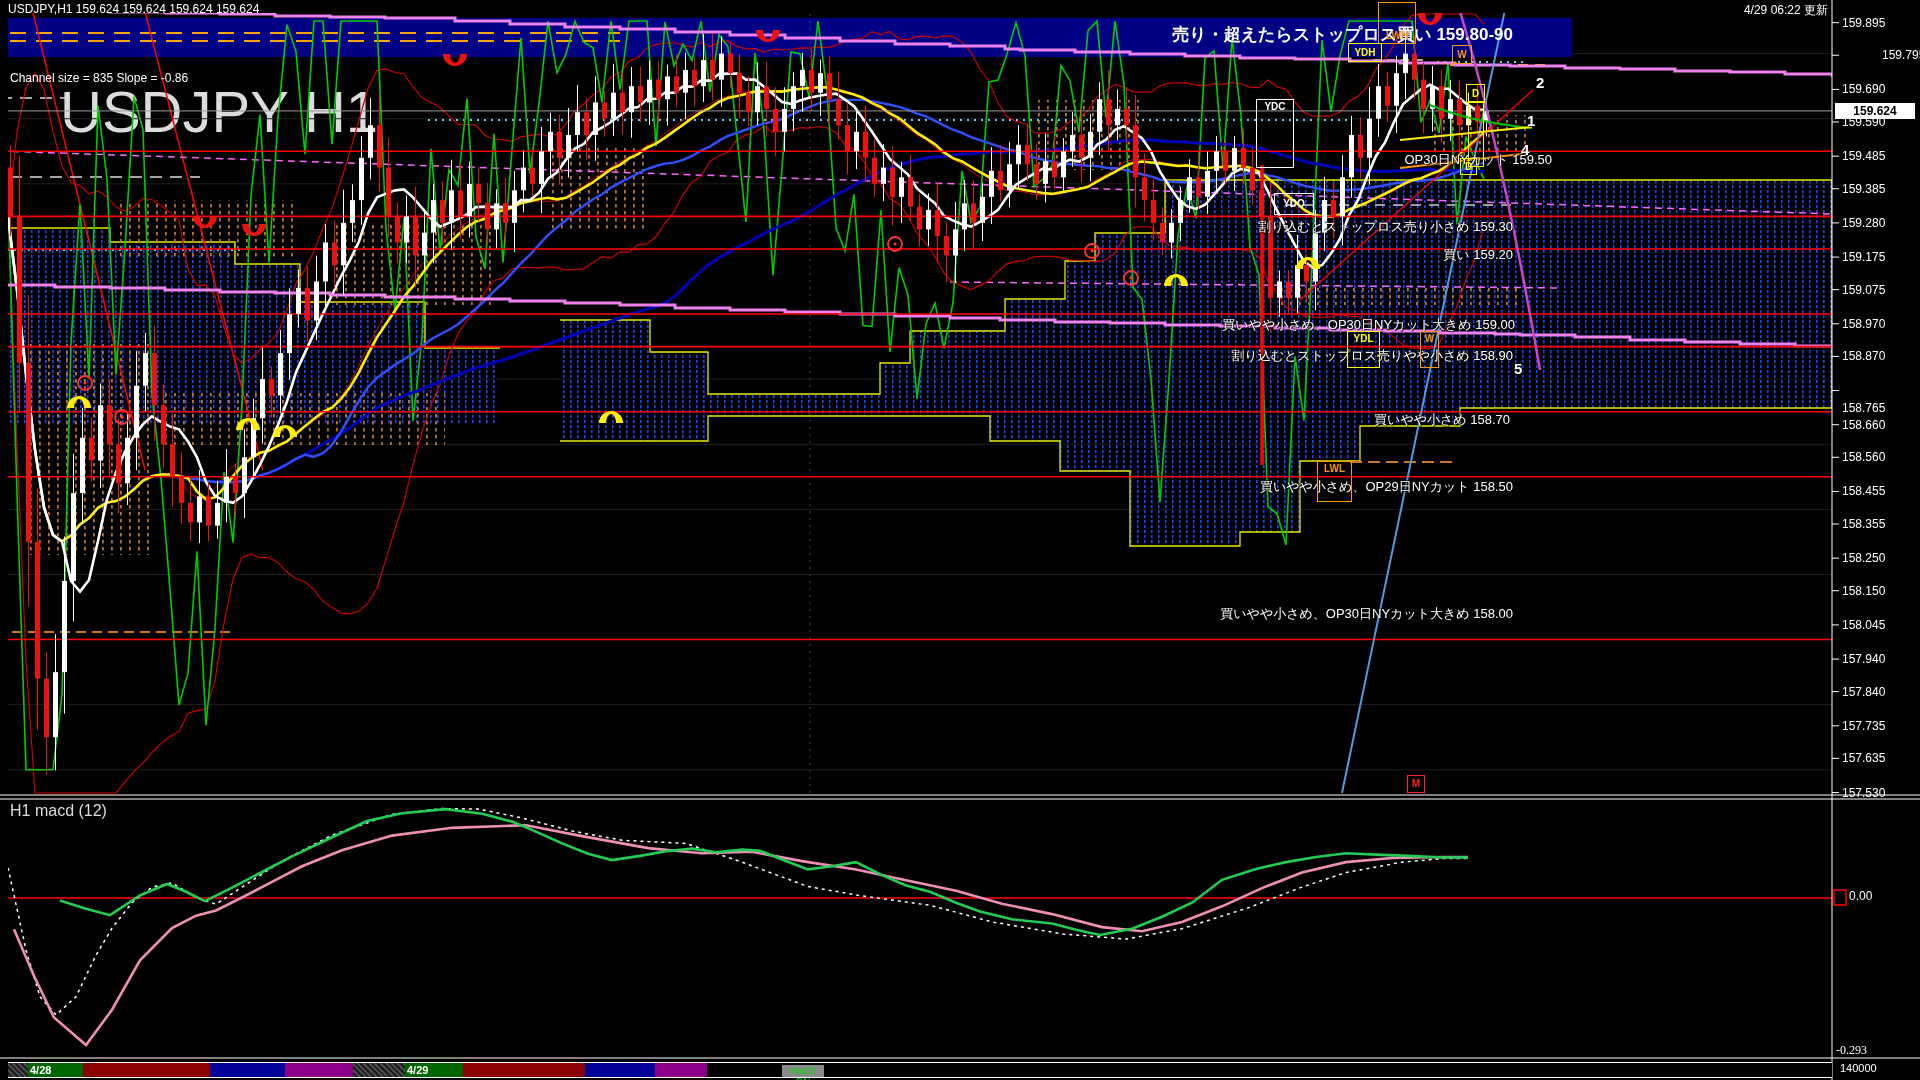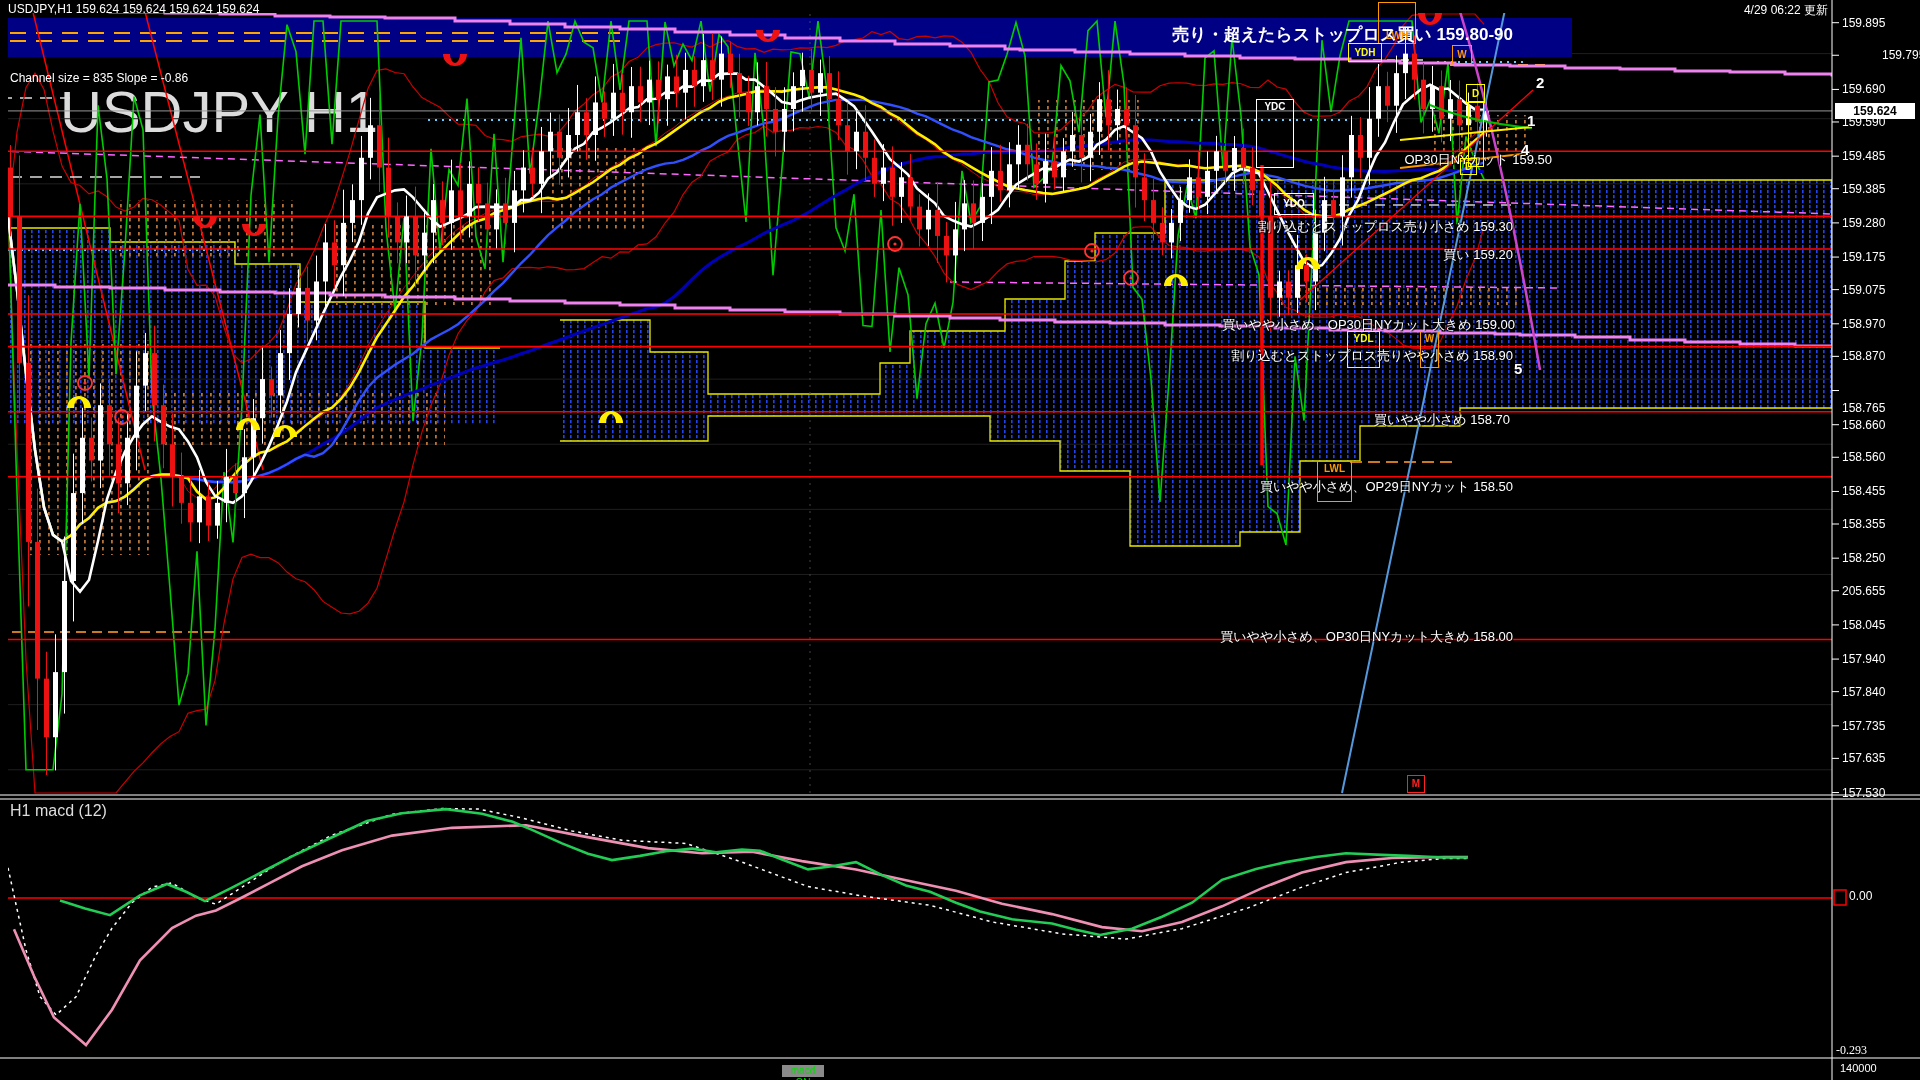--- a/index.html
+++ b/index.html
@@ -514,21 +514,21 @@
   <div class="ov bannertext" style="top:23px;right:407px;">売り・超えたらストップロス買い 159.80-90</div>
 
   <div id="annotations">
       <div class="ov ann" style="right: 368px; top: 151px;">OP30日NYカット 159.50</div>
       <div class="ov ann" style="right: 407px; top: 218px;">割り込むとストップロス売り小さめ 159.30</div>
       <div class="ov ann" style="right: 407px; top: 246px;">買い 159.20</div>
       <div class="ov ann" style="right: 405px; top: 316px;">買いやや小さめ、OP30日NYカット大きめ 159.00</div>
       <div class="ov ann" style="right: 407px; top: 347px;">割り込むとストップロス売りやや小さめ 158.90</div>
       <div class="ov ann" style="right: 410px; top: 411px;">買いやや小さめ 158.70</div>
       <div class="ov ann" style="right: 407px; top: 478px;">買いやや小さめ、OP29日NYカット 158.50</div>
-      <div class="ov ann" style="right: 407px; top: 628px;">買いやや小さめ、OP30日NYカット大きめ 158.00</div>
+      <div class="ov ann" style="right: 407px; top: 605px;">買いやや小さめ、OP30日NYカット大きめ 158.00</div>
     </div>
   <div id="levelboxes">
       <div class="lblbox" style="left: 1348px; top: 2px; width: 36px; height: 40px; border: 1px solid rgb(255, 153, 0); color: rgb(255, 153, 0); line-height: 65px; margin-left: 30px;">LWH</div>
       <div class="lblbox" style="left: 1348px; top: 43px; width: 32px; height: 17px; border: 1px solid rgb(255, 255, 0); color: rgb(255, 255, 0); line-height: 17px;">YDH</div>
       <div class="lblbox" style="left: 1452px; top: 45px; width: 18px; height: 17px; border: 1px solid rgb(255, 153, 0); color: rgb(255, 153, 0); line-height: 17px;">W</div>
       <div class="lblbox" style="left: 1466px; top: 84px; width: 17px; height: 17px; border: 1px solid rgb(255, 255, 0); color: rgb(255, 255, 0); line-height: 17px;">D</div>
       <div class="lblbox" style="left: 1468px; top: 101px; width: 14px; height: 64px; border: 1px solid rgb(255, 255, 0); color: rgb(255, 255, 0); line-height: 64px;"></div>
       <div class="lblbox" style="left: 1256px; top: 99px; width: 36px; height: 67px; border: 1px solid rgb(255, 255, 255); color: rgb(255, 255, 255); line-height: 13px;">YDC</div>
       <div class="lblbox" style="left: 1274px; top: 193px; width: 38px; height: 20px; border: 1px solid rgb(255, 255, 255); color: rgb(255, 255, 255); line-height: 20px;">YDO</div>
       <div class="lblbox" style="left: 1347px; top: 331px; width: 31px; height: 35px; border: 1px solid rgb(255, 255, 0); color: rgb(255, 255, 0); line-height: 13px;">YDL</div>
@@ -555,30 +555,48 @@
       <div class="ov tick" style="top: 250.075px;">159.175</div>
       <div class="ov tick" style="top: 282.627px;">159.075</div>
       <div class="ov tick" style="top: 316.807px;">158.970</div>
       <div class="ov tick" style="top: 349.359px;">158.870</div>
       <div class="ov tick" style="top: 389px; margin-top: 12px;">158.765</div>
       <div class="ov tick" style="top: 417.718px;">158.660</div>
       <div class="ov tick" style="top: 450.27px;">158.560</div>
       <div class="ov tick" style="top: 484.45px;">158.455</div>
       <div class="ov tick" style="top: 517.002px;">158.355</div>
       <div class="ov tick" style="top: 551.182px;">158.250</div>
-      <div class="ov tick" style="top: 583.734px;">205.655</div>
+      <div class="ov tick" style="top: 583.734px;">158.150</div>
       <div class="ov tick" style="top: 617.914px;">158.045</div>
       <div class="ov tick" style="top: 652.093px;">157.940</div>
       <div class="ov tick" style="top: 684.645px;">157.840</div>
       <div class="ov tick" style="top: 718.825px;">157.735</div>
       <div class="ov tick" style="top: 751.377px;">157.635</div>
       <div class="ov tick" style="top: 785.557px;">157.530</div>
     </div>
   <div class="ov curprice" style="top:103px;">159.624</div>
 
   <div class="ov macdlab" style="left:10px;top:802px;">H1  macd (12)</div>
   <div class="ov" style="left:1920px;top:799px;color:#fff;font-size:12px;">0.177</div>
   <div class="ov" style="left:1849px;top:889px;color:#fff;font-size:12px;">0.00</div>
   <div class="ov" style="left:1836px;top:1043px;color:#fff;font-size:12px;font-family:Liberation Serif, serif;">-0.293</div>
   <div class="ov" style="left:1840px;top:1062px;color:#fff;font-size:11px;">140000</div>
 
+  <div class="bar">
+      <div id="barsegs">
+        <div class="seg hatch" style="left: 0px; width: 20px;"></div>
+        <div class="seg green" style="left: 20px; width: 55px;">
+          <span class="seglab">4/28</span>
+        </div>
+        <div class="seg red" style="left: 75px; width: 127px;"></div>
+        <div class="seg blue" style="left: 202px; width: 75px;"></div>
+        <div class="seg purple" style="left: 277px; width: 68px;"></div>
+        <div class="seg hatch" style="left: 345px; width: 52px;"></div>
+        <div class="seg green" style="left: 397px; width: 58px;">
+          <span class="seglab">4/29</span>
+        </div>
+        <div class="seg red" style="left: 455px; width: 122px;"></div>
+        <div class="seg blue" style="left: 577px; width: 70px;"></div>
+        <div class="seg purple" style="left: 647px; width: 52px;"></div>
+      </div>
+    </div>
   <div class="chip" style="left:782px;top:1065px;width:42px;height:12px;">macd ON</div>
 </div>
 
 </body></html>

